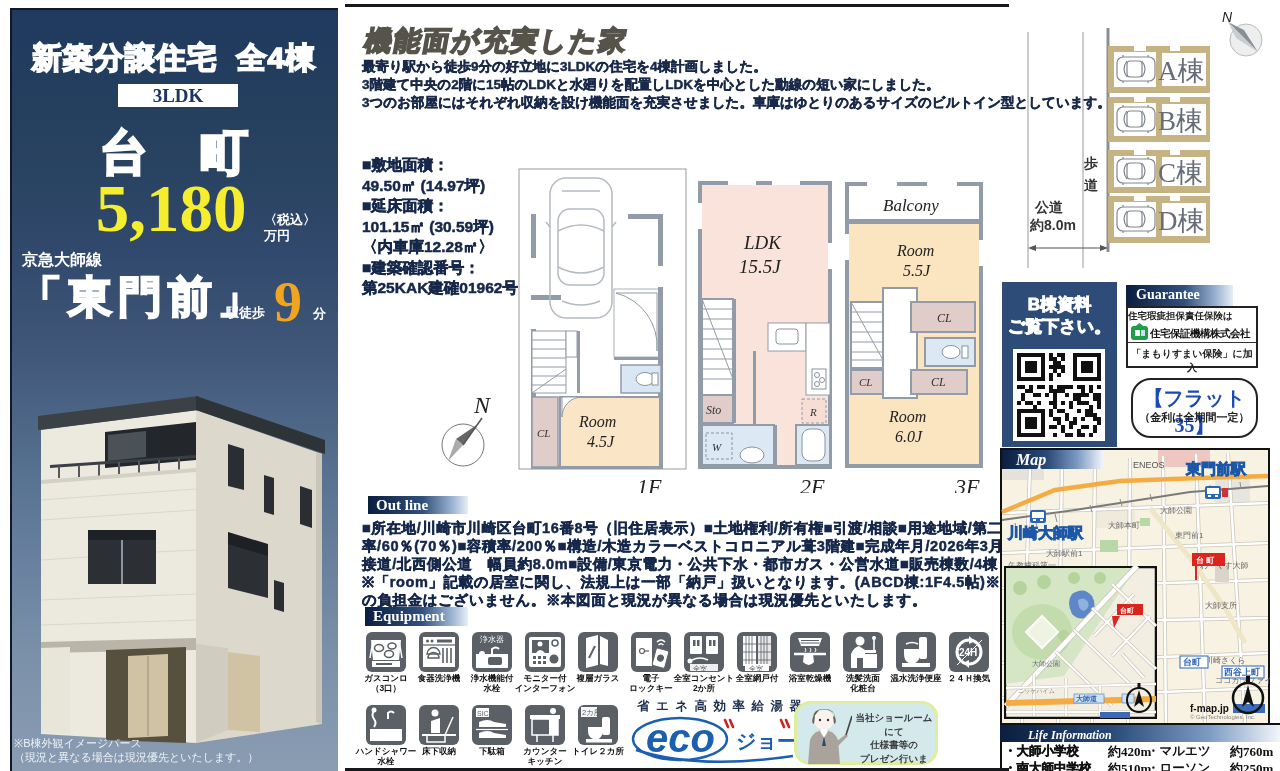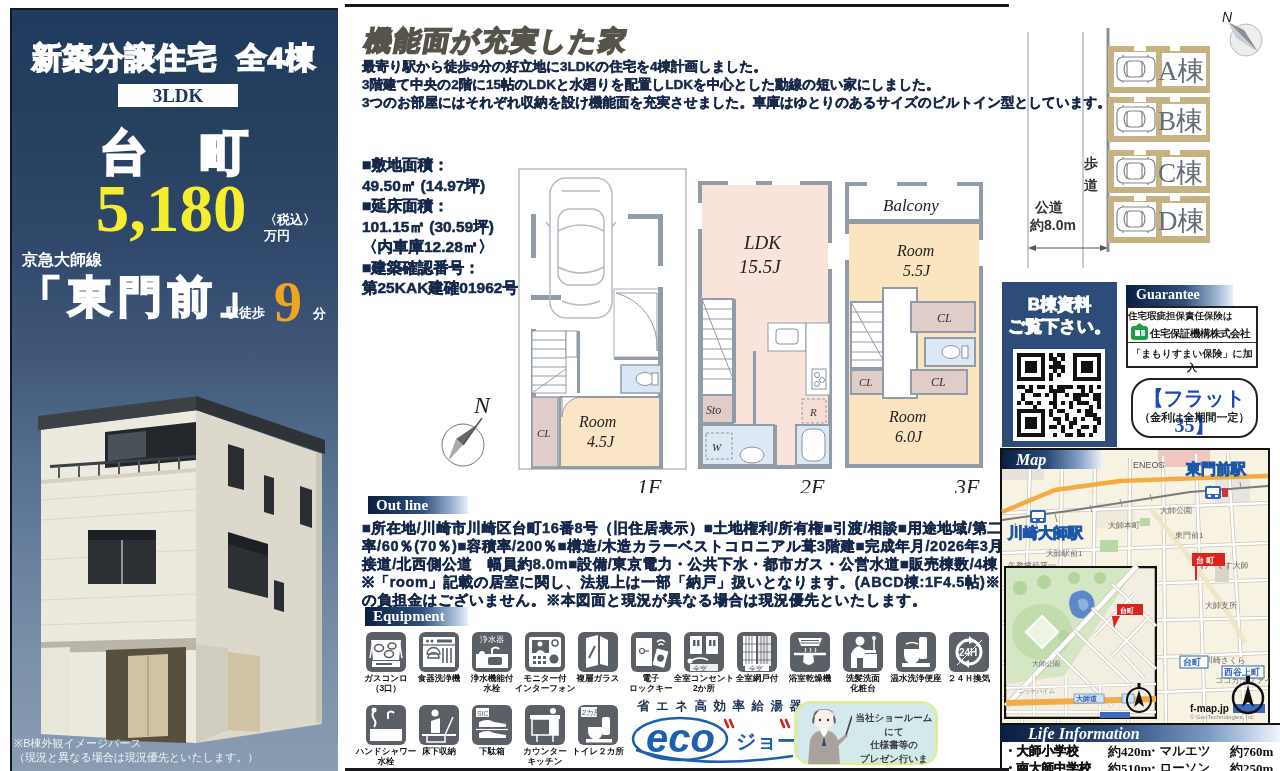--- a/index.html
+++ b/index.html
@@ -948,21 +948,21 @@
 
   <g transform="translate(135,134)">
     <circle cx="0" cy="0" r="12" fill="none" stroke="#111" stroke-width="2"></circle>
     <polygon points="0,-10 5,7 0,3 -5,7" fill="#111"></polygon>
     <rect x="-1.5" y="-17" width="3" height="6" fill="#111"></rect>
   </g>
 
   <rect x="96" y="146" width="30" height="6" fill="#3a6ab8"></rect>
 </svg>
 
-<div class="abs" style="left:1000px;top:723px;width:280px;height:19px;background:linear-gradient(90deg,#0a1e40 0%,#2a4a78 40%,#7d9cc4 75%,#f2f5fa 100%);border-top:2px solid #111;"><span class="serif" style="color:#fff;font-size:16px;font-weight:bold;font-style:italic;margin-left:28px;line-height:18px;display:inline-block;">Life Information</span></div>
+<div class="abs" style="left:1000px;top:723px;width:280px;height:19px;background:linear-gradient(90deg,#0a1e40 0%,#2a4a78 40%,#7d9cc4 75%,#f2f5fa 100%);border-top:2px solid #111;"><span class="serif" style="color:#fff;font-size:12px;font-weight:bold;font-style:italic;margin-left:28px;line-height:18px;display:inline-block;">Life Information</span></div>
 
 <div class="abs" style="left:1000px;top:742px;width:280px;height:29px;background:#fff;border-left:2px solid #111;"></div>
 <div class="abs" style="left:1004px;top:743px;color:#111;font-size:12.5px;font-weight:bold;white-space:nowrap;-webkit-text-stroke:0.4px #111;">・大師小学校</div>
 <div class="abs" style="left:1108px;top:743px;color:#111;font-size:13px;font-weight:bold;">約<span class="serif">420m</span></div>
 <div class="abs" style="left:1147px;top:743px;color:#111;font-size:12.5px;font-weight:bold;">・マルエツ</div>
 <div class="abs" style="left:1230px;top:743px;color:#111;font-size:13px;font-weight:bold;">約<span class="serif">760m</span></div>
 <div class="abs" style="left:1004px;top:760px;color:#111;font-size:12.5px;font-weight:bold;-webkit-text-stroke:0.4px #111;">・南大師中学校</div>
 <div class="abs" style="left:1108px;top:760px;color:#111;font-size:13px;font-weight:bold;">約<span class="serif">510m</span></div>
 <div class="abs" style="left:1147px;top:760px;color:#111;font-size:12.5px;font-weight:bold;">・ローソン</div>
 <div class="abs" style="left:1230px;top:760px;color:#111;font-size:13px;font-weight:bold;">約<span class="serif">250m</span></div>

